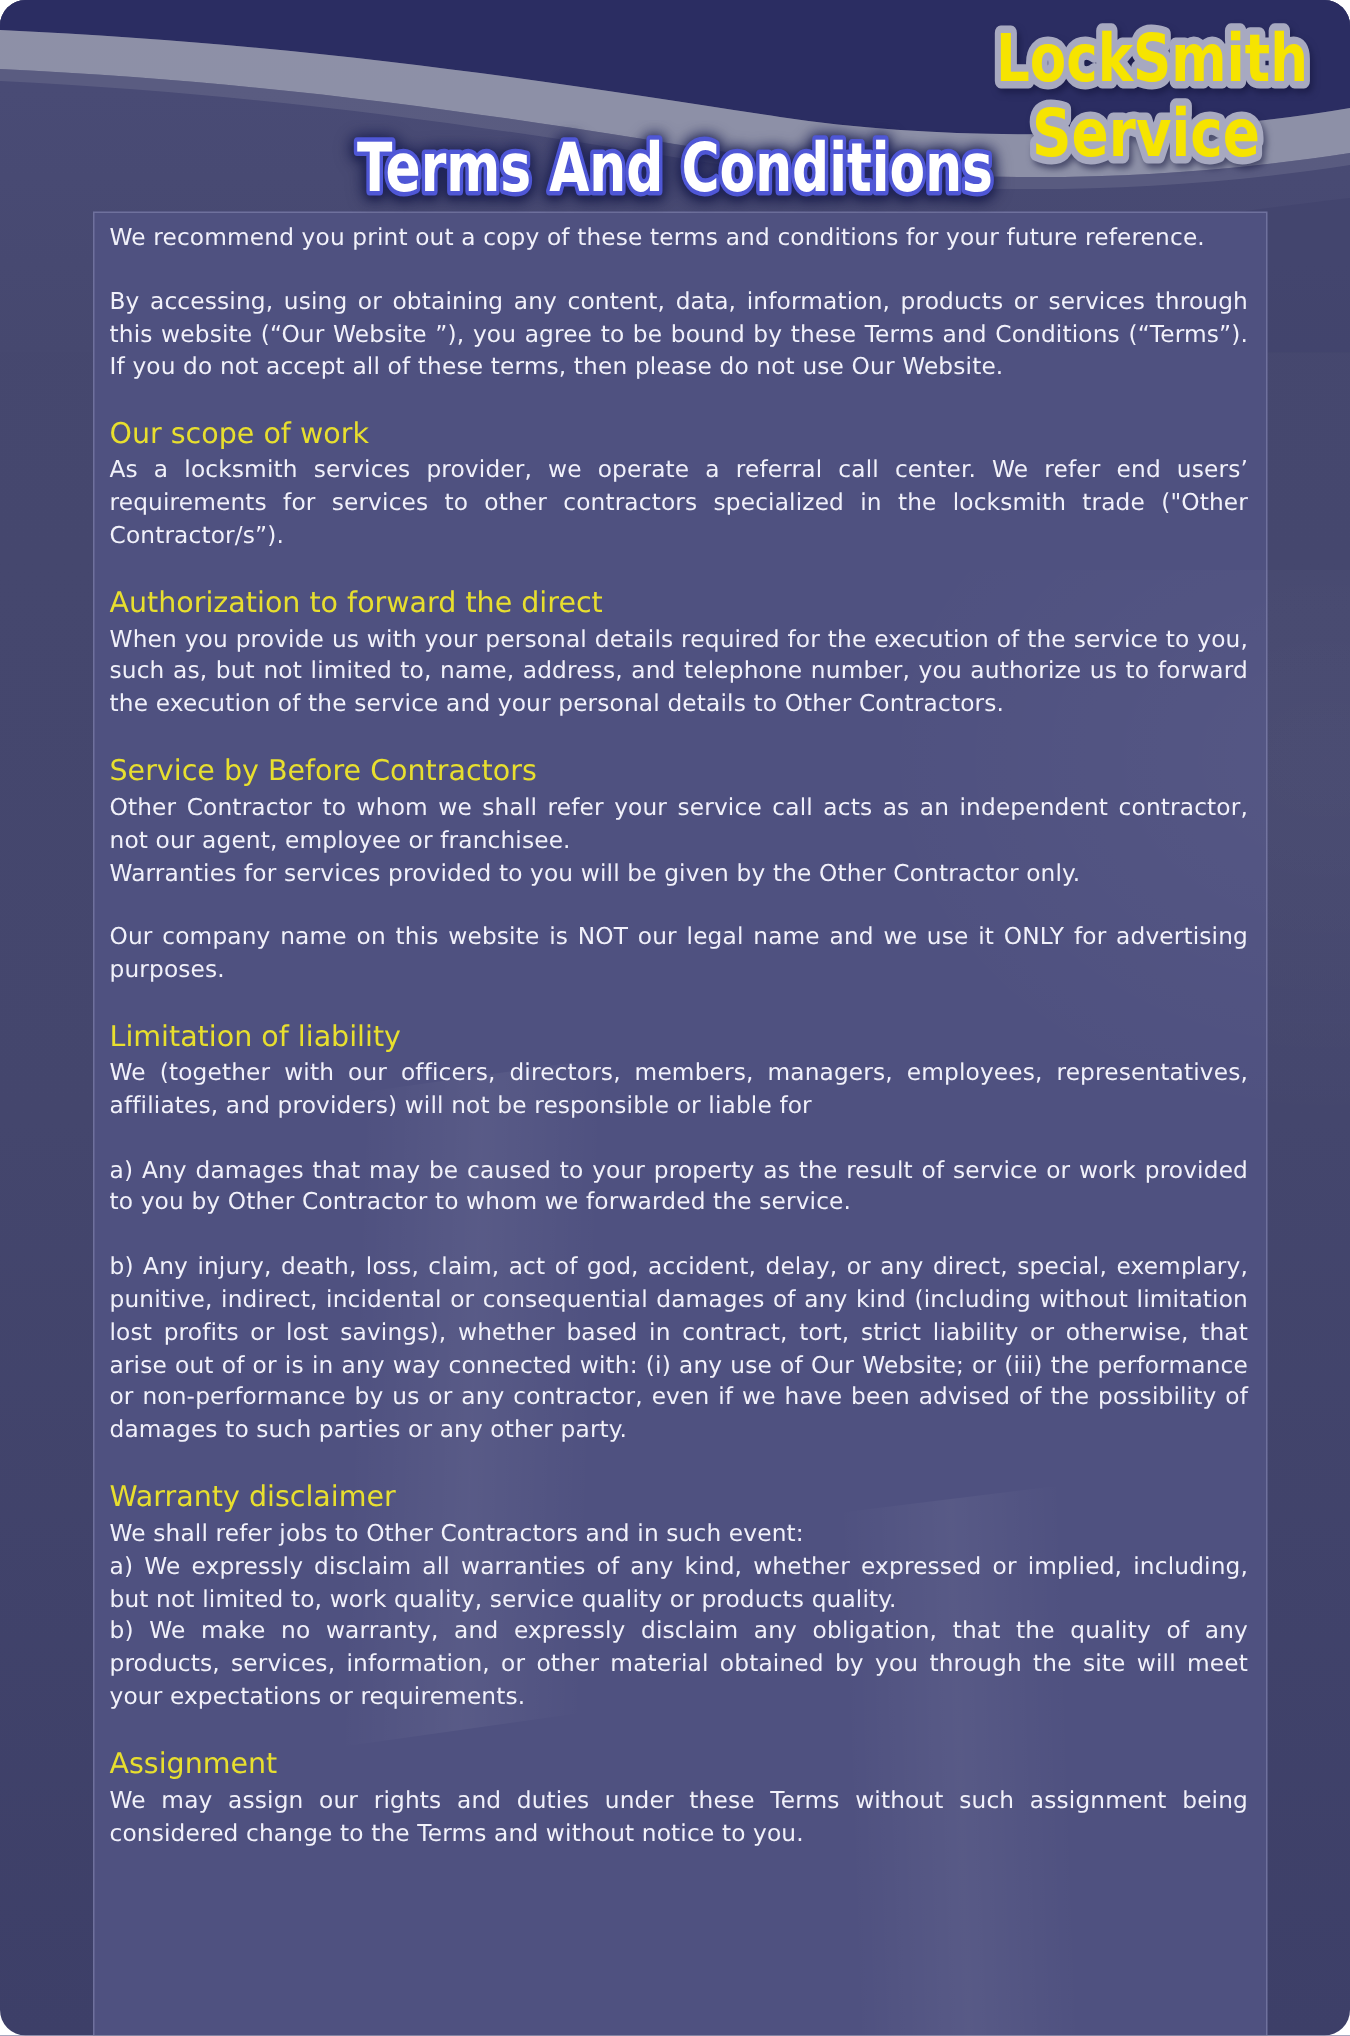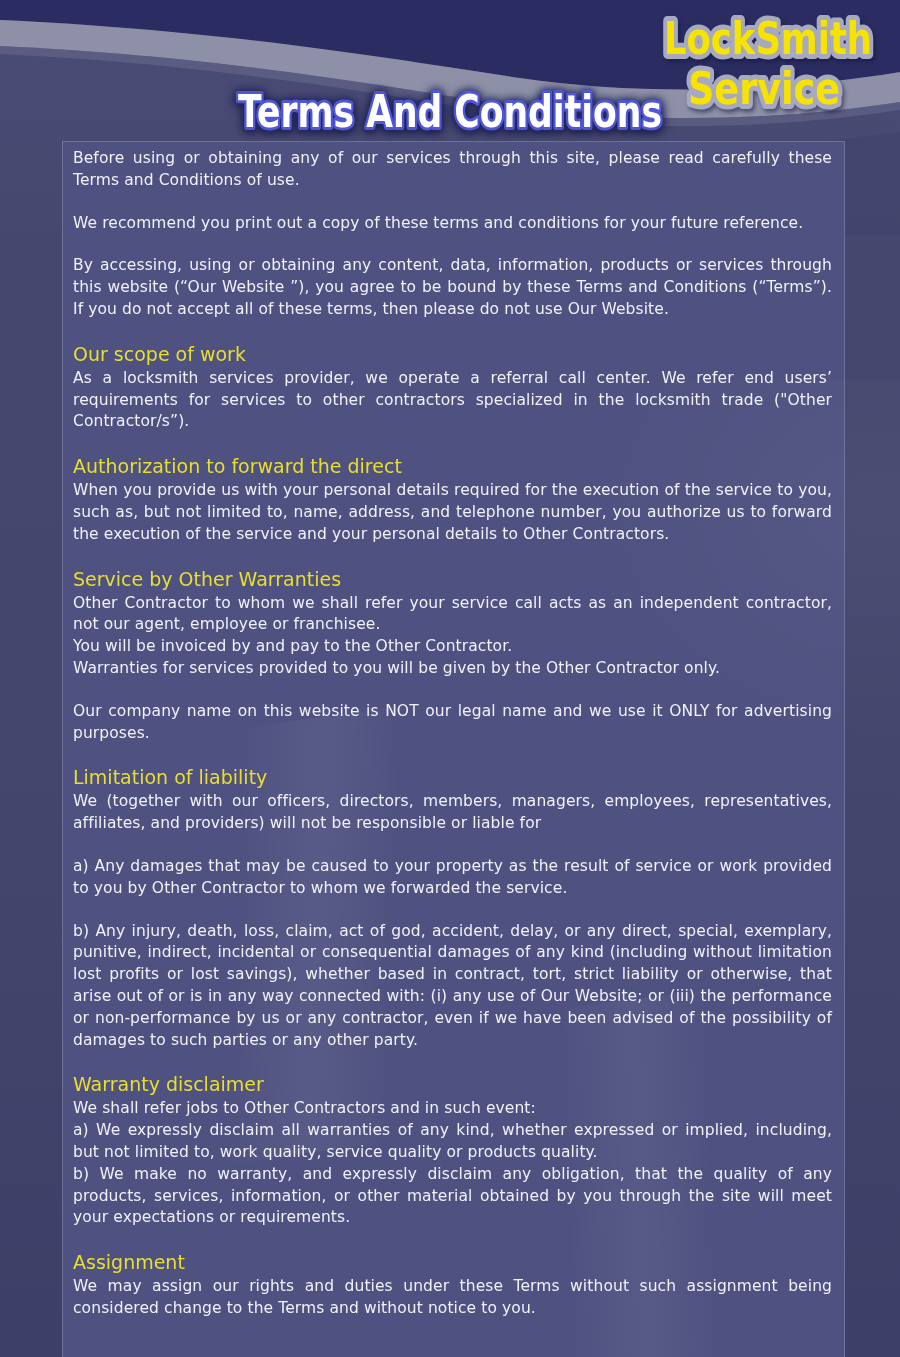--- a/index.html
+++ b/index.html
@@ -9,20 +9,21 @@
     height: 1357px;
     overflow: hidden;
     font-family: "DejaVu Sans", sans-serif;
   }
   .page {
     position: relative;
     width: 900px;
     height: 1357px;
     overflow: hidden;
     background: linear-gradient(180deg, #46486f 0%, #44466d 55%, #3d3f68 100%);
+    border-radius: 17px;
   }
   .top-banner {
     position: absolute;
     top: 0; left: 0;
     z-index: 1;
     display: block;
   }
   .streak {
     position: absolute;
     z-index: 3;
@@ -120,40 +121,36 @@
       <text x="114" y="100" text-anchor="middle" font-family="'DejaVu Sans', sans-serif" font-size="44" font-weight="bold" fill="#f6e400" stroke="#a7a9c0" stroke-width="10" stroke-linejoin="round" paint-order="stroke" textLength="152" lengthAdjust="spacingAndGlyphs">Service</text>
     </g>
   </svg>
 
   <svg class="title-svg" width="900" height="62" viewBox="0 0 900 62">
     <text x="450" y="47" text-anchor="middle" font-family="'DejaVu Sans', sans-serif" font-size="45" font-weight="bold" fill="#ffffff" stroke="#4f57d6" stroke-width="6" stroke-linejoin="round" paint-order="stroke" textLength="424" lengthAdjust="spacingAndGlyphs" style="filter: drop-shadow(0 0 5px #232861) drop-shadow(0 2px 3px rgba(15,17,55,0.8));">Terms And Conditions</text>
   </svg>
 
   <div class="content-panel" id="terms-content">
       <div class="para">
-        <p class="text-line">Before using or obtaining any of our services through this site, please read carefully these Terms and Conditions of use.</p>
-      </div>
-      <div class="para">
         <p class="text-line">We recommend you print out a copy of these terms and conditions for your future reference.</p>
       </div>
       <div class="para">
         <p class="text-line">By accessing, using or obtaining any content, data, information, products or services through this website (“Our Website ”), you agree to be bound by these Terms and Conditions (“Terms”). If you do not accept all of these terms, then please do not use Our Website.</p>
       </div>
       <h2 class="section-heading">Our scope of work</h2>
       <div class="para">
         <p class="text-line">As a locksmith services provider, we operate a referral call center. We refer end users’ requirements for services to other contractors specialized in the locksmith trade ("Other Contractor/s”).</p>
       </div>
       <h2 class="section-heading">Authorization to forward the direct</h2>
       <div class="para">
         <p class="text-line">When you provide us with your personal details required for the execution of the service to you, such as, but not limited to, name, address, and telephone number, you authorize us to forward the execution of the service and your personal details to Other Contractors.</p>
       </div>
-      <h2 class="section-heading">Service by Other Warranties</h2>
+      <h2 class="section-heading">Service by Before Contractors</h2>
       <div class="para">
         <p class="text-line">Other Contractor to whom we shall refer your service call acts as an independent contractor, not our agent, employee or franchisee.</p>
-        <p class="text-line">You will be invoiced by and pay to the Other Contractor.</p>
         <p class="text-line">Warranties for services provided to you will be given by the Other Contractor only.</p>
       </div>
       <div class="para">
         <p class="text-line">Our company name on this website is NOT our legal name and we use it ONLY for advertising purposes.</p>
       </div>
       <h2 class="section-heading">Limitation of liability</h2>
       <div class="para">
         <p class="text-line">We (together with our officers, directors, members, managers, employees, representatives, affiliates, and providers) will not be responsible or liable for</p>
       </div>
       <div class="para">

